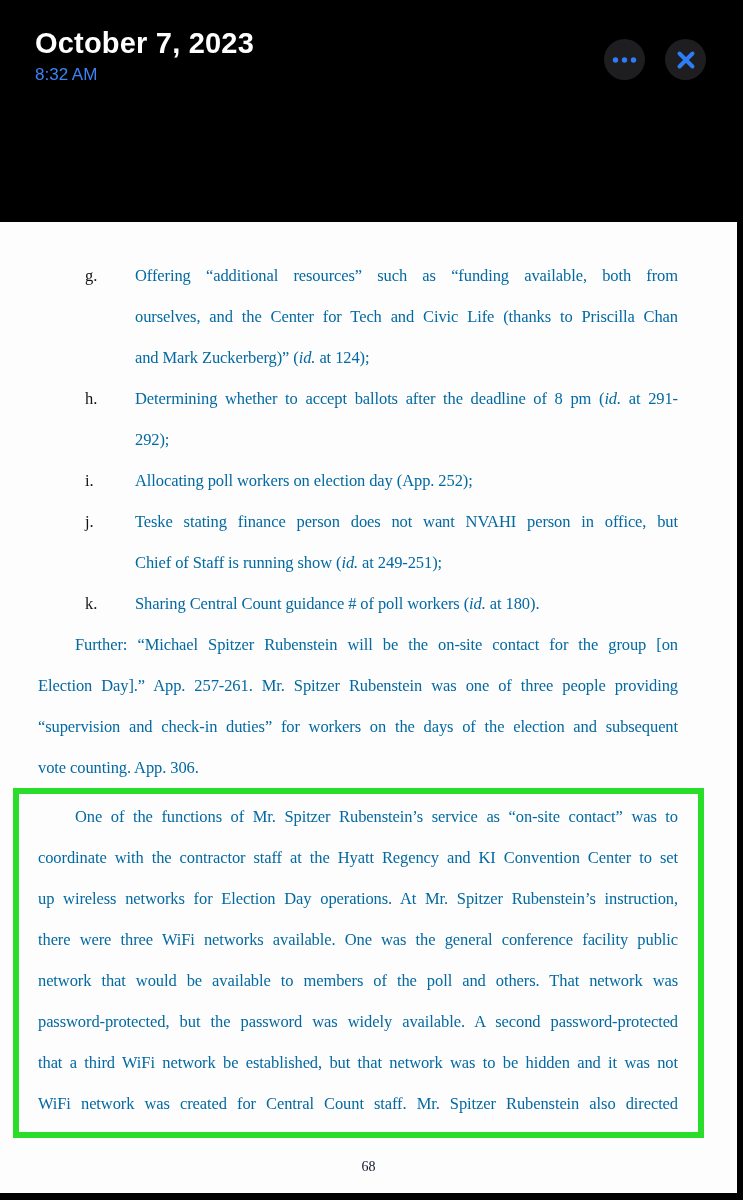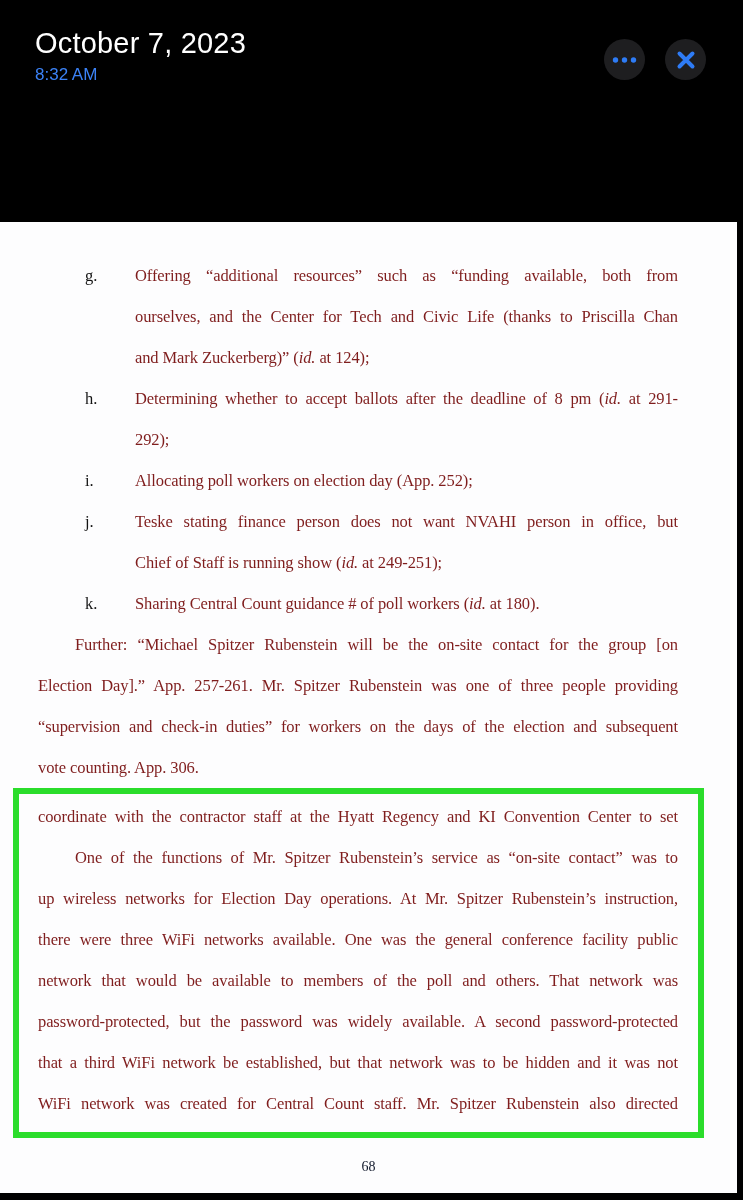--- a/index.html
+++ b/index.html
@@ -6,40 +6,40 @@
   body{
     width:743px;height:1200px;background:#000;overflow:hidden;position:relative;
     font-family:"Liberation Serif", serif;
   }
   .screen{position:absolute;inset:0;}
   
   .topbar{position:absolute;top:0;left:0;width:743px;height:222px;background:#000;}
   .title-block{position:absolute;left:35px;top:27px;}
   .title{
     margin:0;color:#fff;font-family:"Liberation Sans",sans-serif;
-    font-size:29px;font-weight:400;letter-spacing:.2px;line-height:33px;
+    font-size:29px;font-weight:700;letter-spacing:.2px;line-height:33px;
   }
   .time{
     margin-top:5px;color:#3b82f6;font-family:"Liberation Sans",sans-serif;
     font-size:17px;font-weight:400;
   }
   .header-actions{position:absolute;right:37px;top:39px;display:flex;gap:20px;}
   .circle-btn{
     width:41px;height:41px;border-radius:50%;border:none;padding:0;
     background:var(--btn-bg,#1e1e20);display:flex;align-items:center;justify-content:center;
     cursor:pointer;
   }
   
   .page{
     position:absolute;top:222px;left:0;width:737px;height:971px;
     background:var(--page-bg,#fdfdfe);overflow:hidden;
   }
   .doc{padding-top:33px;}
   .line{
-    font-size:16.5px;line-height:41px;color:#7f1d1d;letter-spacing:-0.1px;
+    font-size:16.5px;line-height:41px;color:#0369a1;letter-spacing:-0.1px;
     white-space:normal;
   }
   .line.j{text-align:justify;text-align-last:justify;}
   .line.ind{text-indent:37px;}
   .line em{font-style:italic;}
   .li{position:relative;}
   .marker{
     position:absolute;left:85px;top:0;font-size:16.5px;line-height:41px;color:#141414;
   }
   .li-lines{margin-left:135px;width:543px;}
@@ -123,22 +123,22 @@
   </div>
 </section>
       <section id="para-root">
           <div class="para">
             <div class="line j ind"><span>Further: “Michael Spitzer Rubenstein will be the on-site contact for the group [on</span></div>
             <div class="line j"><span>Election Day].” App. 257-261. Mr. Spitzer Rubenstein was one of three people providing</span></div>
             <div class="line j"><span>“supervision and check-in duties” for workers on the days of the election and subsequent</span></div>
             <div class="line"><span>vote counting. App. 306.</span></div>
           </div>
           <div class="para hl">
+            <div class="line j ind"><span>One of the functions of Mr. Spitzer Rubenstein’s service as “on-site contact” was to</span></div>
             <div class="line j"><span>coordinate with the contractor staff at the Hyatt Regency and KI Convention Center to set</span></div>
-            <div class="line j ind"><span>One of the functions of Mr. Spitzer Rubenstein’s service as “on-site contact” was to</span></div>
             <div class="line j"><span>up wireless networks for Election Day operations. At Mr. Spitzer Rubenstein’s instruction,</span></div>
             <div class="line j"><span>there were three WiFi networks available. One was the general conference facility public</span></div>
             <div class="line j"><span>network that would be available to members of the poll and others. That network was</span></div>
             <div class="line j"><span>password-protected, but the password was widely available. A second password-protected</span></div>
             <div class="line j"><span>that a third WiFi network be established, but that network was to be hidden and it was not</span></div>
             <div class="line j"><span>WiFi network was created for Central Count staff. Mr. Spitzer Rubenstein also directed</span></div>
           </div>
         </section>
       <div class="page-number">68</div>
     </div>

